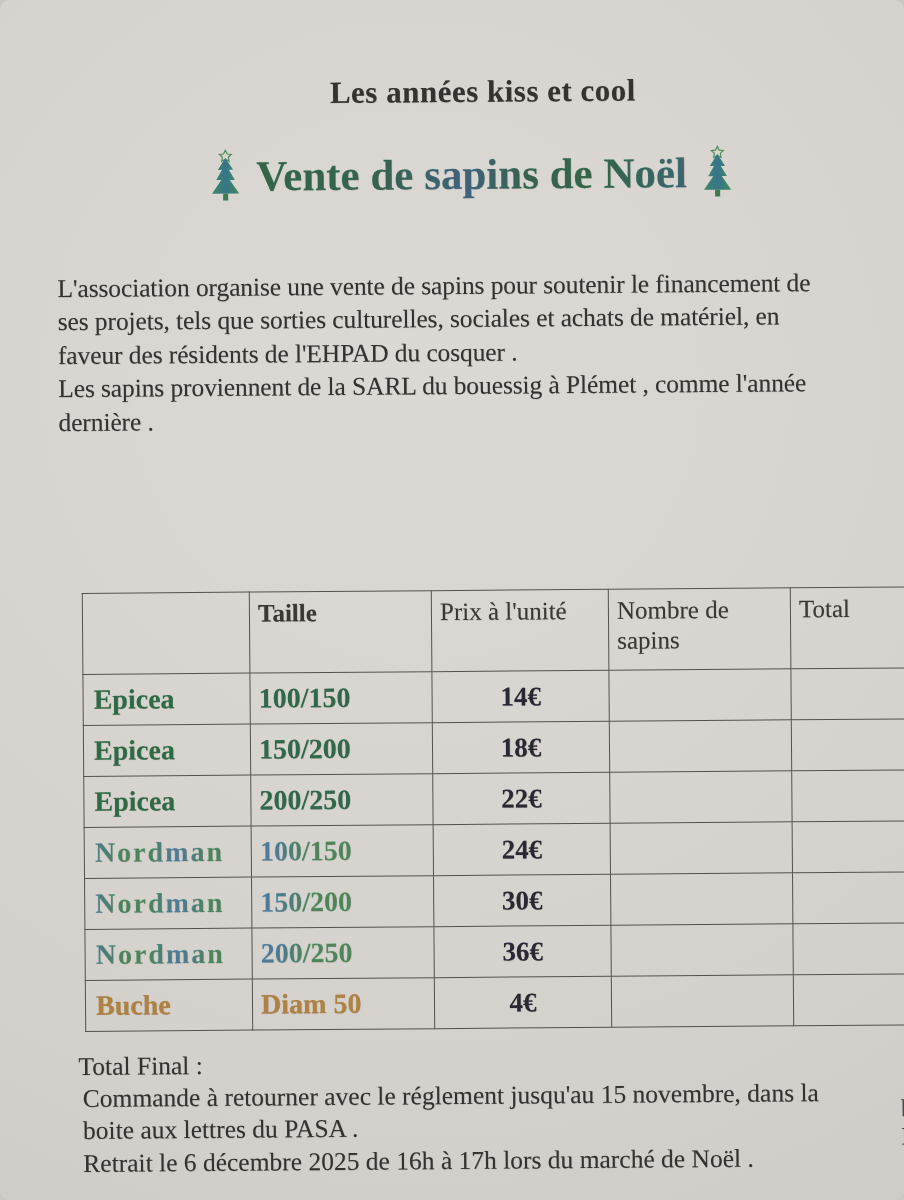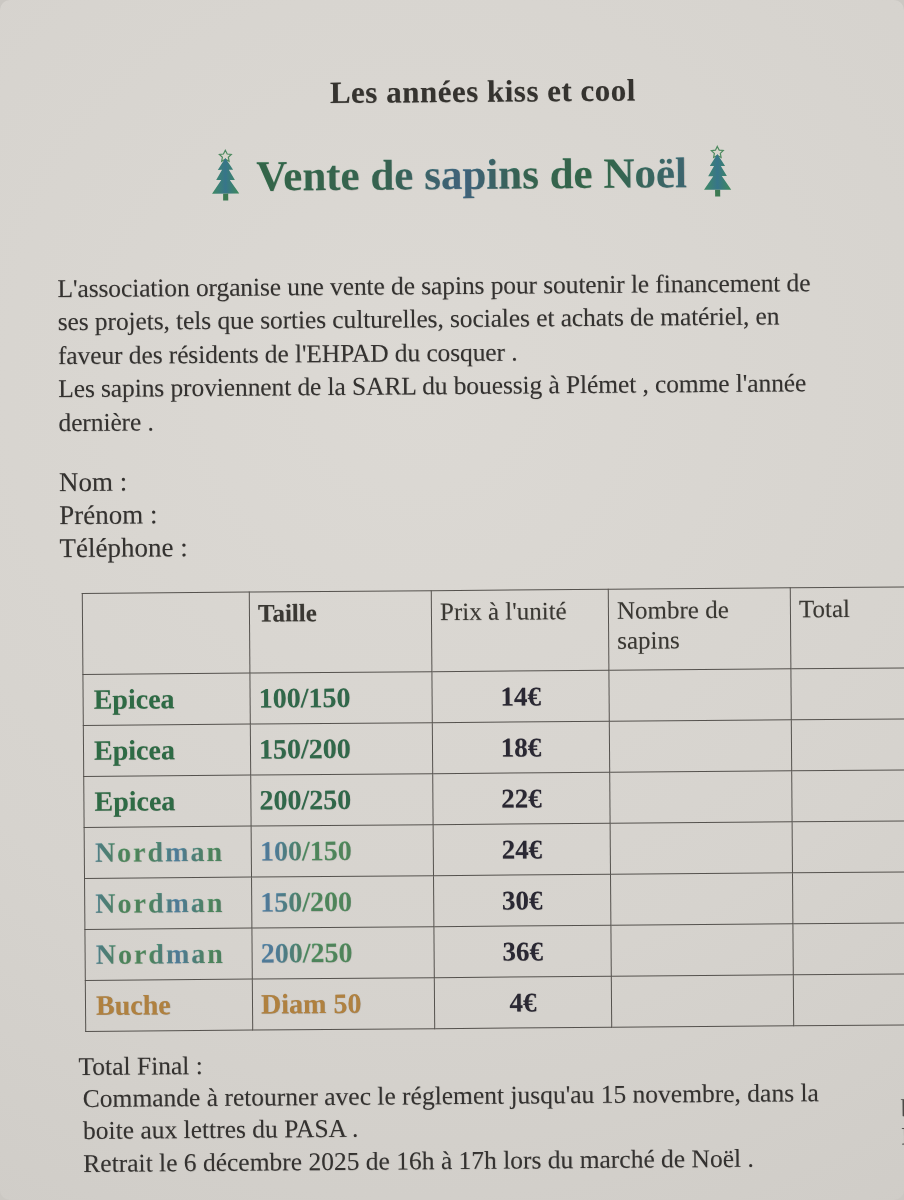--- a/index.html
+++ b/index.html
@@ -122,25 +122,20 @@
     </div>
 
     <div class="intro soft">
       <div class="line">L'association organise une vente de sapins pour soutenir le financement de</div>
       <div class="line">ses projets, tels que sorties culturelles, sociales et achats de matériel, en</div>
       <div class="line">faveur des résidents de l'EHPAD du cosquer .</div>
       <div class="line">Les sapins proviennent de la SARL du bouessig à Plémet , comme l'année</div>
       <div class="line">dernière .</div>
     </div>
 
-    <div class="fields soft">
-      <div class="line">Nom :</div>
-      <div class="line">Prénom :</div>
-      <div class="line">Téléphone :</div>
-    </div>
 
     <table class="order soft">
       <tbody>
         <tr class="head">
           <td class="c-species"></td>
           <td class="c-taille nowrap">Taille</td>
           <td class="c-prix nowrap" style="text-align:left;font-weight:normal;color:#3a3833;">Prix à l'unité</td>
           <td class="c-nombre">Nombre de sapins</td>
           <td class="c-total">Total</td>
         </tr>

